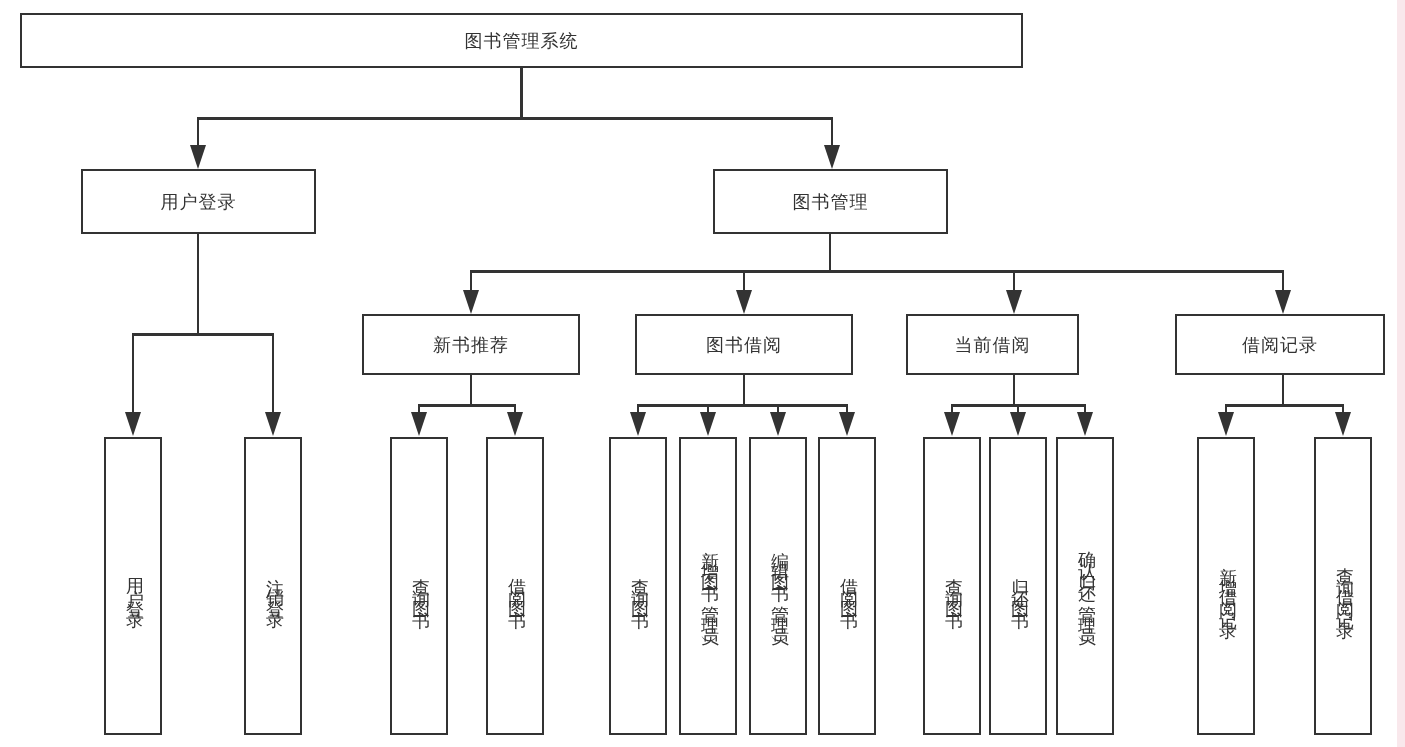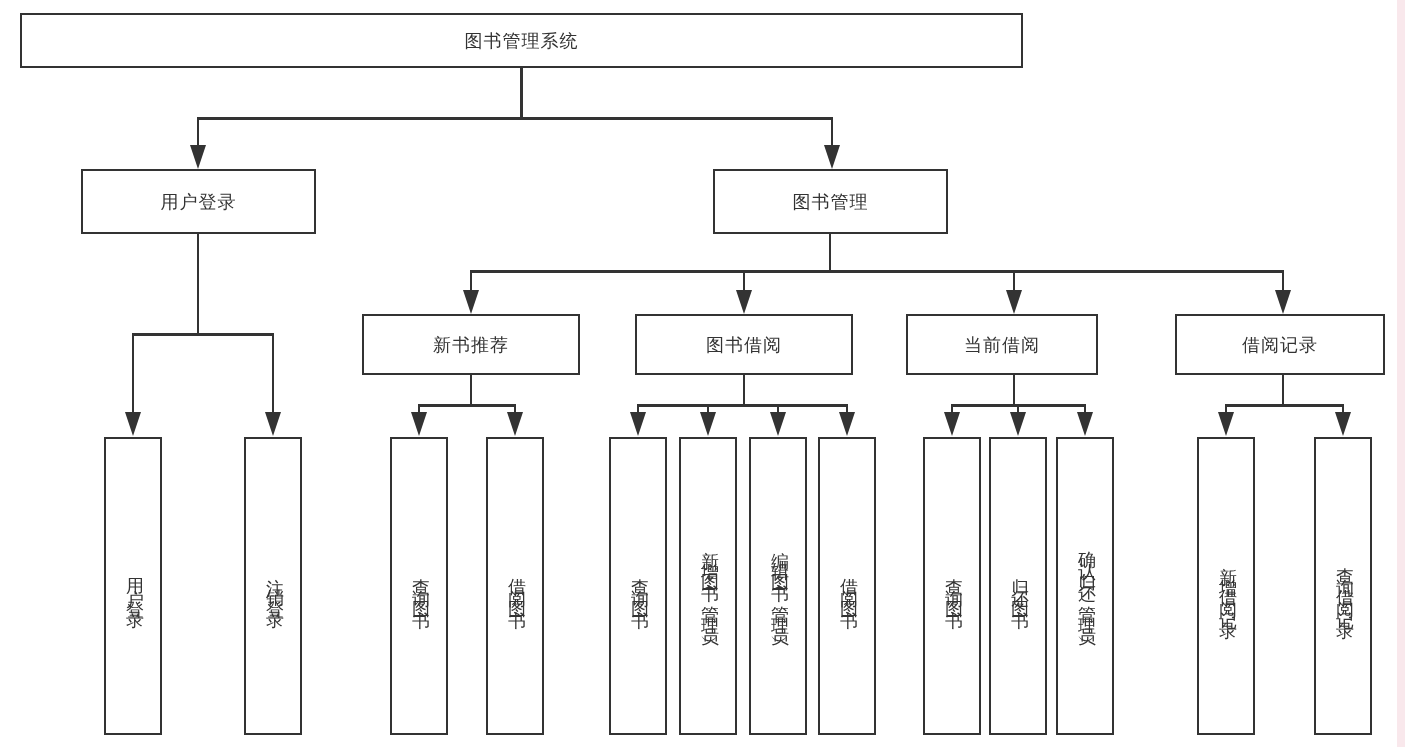--- a/index.html
+++ b/index.html
@@ -62,21 +62,21 @@
   <div class="ln" style="left:742.75px;top:271px;width:2.5px;height:20px"></div>
   <div class="ln" style="left:1012.75px;top:271px;width:2.5px;height:20px"></div>
   <div class="ln" style="left:1281.75px;top:271px;width:2.5px;height:20px"></div>
   <div class="ar" style="left:463px;top:290px"></div>
   <div class="ar" style="left:736px;top:290px"></div>
   <div class="ar" style="left:1006px;top:290px"></div>
   <div class="ar" style="left:1275px;top:290px"></div>
 
   <div class="box hbox" style="left:362px;top:314px;width:218px;height:61px">新书推荐</div>
   <div class="box hbox" style="left:635px;top:314px;width:218px;height:61px">图书借阅</div>
-  <div class="box hbox" style="left:906px;top:314px;width:192px;height:61px">当前借阅</div>
+  <div class="box hbox" style="left:906px;top:314px;width:173px;height:61px">当前借阅</div>
   <div class="box hbox" style="left:1175px;top:314px;width:210px;height:61px">借阅记录</div>
 
   <div class="ln" style="left:469.75px;top:375px;width:2.5px;height:31px"></div>
   <div class="ln" style="left:742.75px;top:375px;width:2.5px;height:31px"></div>
   <div class="ln" style="left:1012.75px;top:375px;width:2.5px;height:31px"></div>
   <div class="ln" style="left:1281.75px;top:375px;width:2.5px;height:31px"></div>
 
   <div class="ln" style="left:417.75px;top:404px;width:98.5px;height:2.5px"></div>
   <div class="ln" style="left:636.75px;top:404px;width:211.5px;height:2.5px"></div>
   <div class="ln" style="left:950.75px;top:404px;width:135.5px;height:2.5px"></div>

